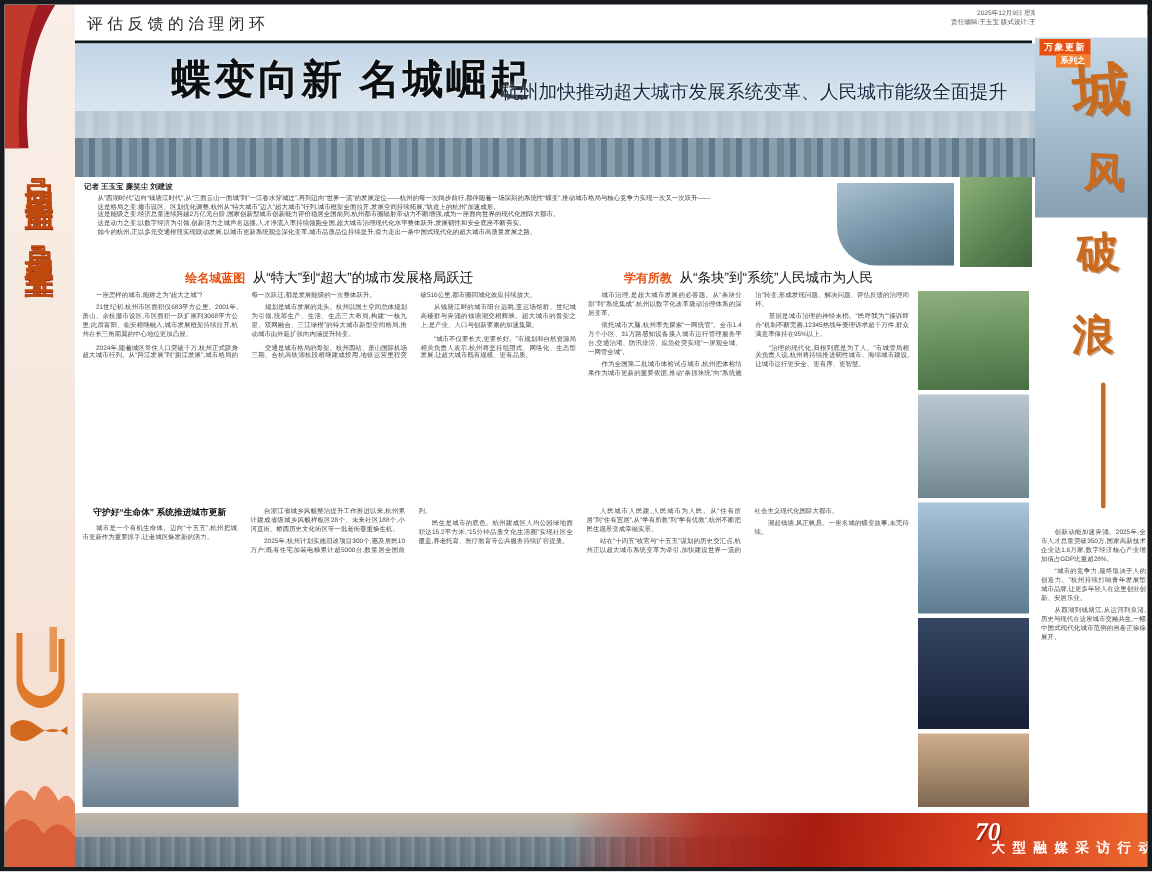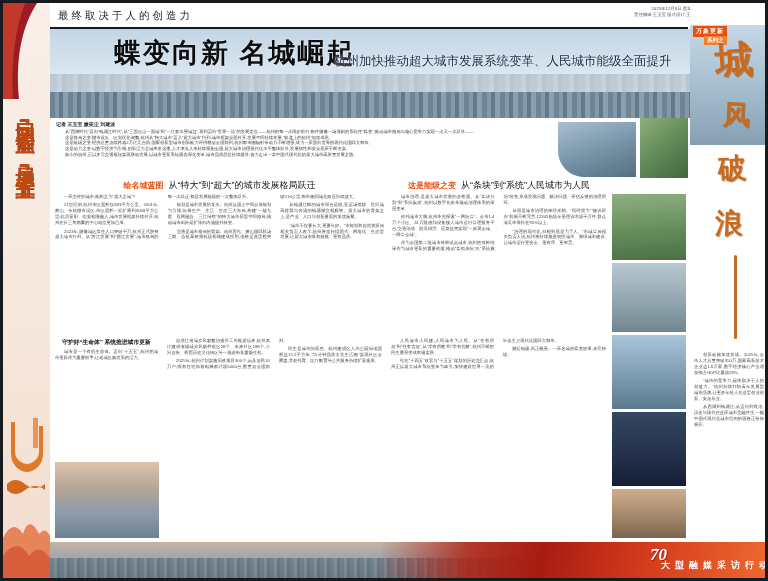--- a/index.html
+++ b/index.html
@@ -119,21 +119,21 @@
     <div class="left-title">回望『十四五』 展望『十五五』</div>
     <svg class="left-art" viewBox="0 0 47 160">
       <path d="M8,4 L12,4 L12,34 C12,42 20,46 24,46 C28,46 36,42 36,34 L36,8 L40,8 L40,36 C40,48 30,54 24,54 C18,54 8,48 8,36 Z" fill="#e07a2a"></path>
       <rect x="30" y="0" width="5" height="30" fill="#e8955a"></rect>
       <path d="M4,66 Q12,58 22,66 T42,66 L42,72 Q32,64 22,72 T4,72 Z" fill="#d2691e"></path>
       <path d="M0,160 L0,120 Q10,100 20,116 Q26,96 36,116 Q42,108 47,118 L47,160 Z" fill="#e8845a"></path>
       <path d="M0,160 L0,138 Q14,118 26,138 Q36,124 47,140 L47,160 Z" fill="#d95f3b"></path>
     </svg>
   </div>
 
-  <div class="kicker">最终取决于人的创造力</div>
+  <div class="kicker">评估反馈的治理闭环</div>
   <div class="head-rule"></div>
   <div class="meta-lines">
     <div>2025年12月9日 星期二</div>
     <div>责任编辑:王玉宝 版式设计:王 蕾</div>
   </div>
   <div class="page-box">7/10</div>
   <div class="paper-logo">
     <span>杭州日报</span>
     <span class="paper-sub">HANGZHOU DAILY</span>
   </div>
@@ -164,21 +164,21 @@
       <p>一座怎样的城市,能称之为“超大之城”?</p>
       <p>21世纪初,杭州市区面积仅683平方公里。2001年,萧山、余杭撤市设区,市区面积一跃扩展到3068平方公里;此后富阳、临安相继融入,城市发展框架持续拉开,杭州在长三角南翼的中心地位更加凸显。</p>
       <p>2024年,随着城区常住人口突破千万,杭州正式跻身超大城市行列。从“跨江发展”到“拥江发展”,城市格局的每一次跃迁,都是发展能级的一次整体跃升。</p>
       <p>规划是城市发展的龙头。杭州以国土空间总体规划为引领,统筹生产、生活、生态三大布局,构建“一核九星、双网融合、三江绿楔”的特大城市新型空间格局,推动城市由外延扩张向内涵提升转变。</p>
       <p>交通是城市格局的骨架。杭州西站、萧山国际机场三期、合杭高铁湖杭段相继建成投用,地铁运营里程突破516公里,都市圈同城化效应持续放大。</p>
       <p>从钱塘江畔的城市阳台远眺,亚运场馆群、世纪城高楼群与奔涌的钱塘潮交相辉映。超大城市的骨架之上,是产业、人口与创新要素的加速集聚。</p>
       <p>“城市不仅要长大,更要长好。”市规划和自然资源局相关负责人表示,杭州将坚持组团式、网络化、生态型发展,让超大城市既有规模、更有品质。</p>
     </div>
 
   <div class="sec-head" style="left:392px;top:179px;width:214px;">
-    <span class="sec-tag">这是能级之变</span>
+    <span class="sec-tag">学有所教</span>
     <span class="sec-title">从“条块”到“系统”人民城市为人民</span>
   </div>
   <div class="cols cols2" style="left:392px;top:194px;width:214px;height:140px;">
       <p>城市治理,是超大城市发展的必答题。从“条块分割”到“系统集成”,杭州以数字化改革撬动治理体系的深层变革。</p>
       <p>依托城市大脑,杭州率先探索“一网统管”。全市1.4万个小区、31万路感知设备接入城市运行管理服务平台,交通治堵、防汛排涝、应急处突实现“一屏观全城、一网管全城”。</p>
       <p>作为全国第二批城市体检试点城市,杭州把体检结果作为城市更新的重要依据,推动“条抓块统”向“系统施治”转变,形成发现问题、解决问题、评估反馈的治理闭环。</p>
       <p>基层是城市治理的神经末梢。“民呼我为”“接诉即办”机制不断完善,12345热线年受理诉求超千万件,群众满意率保持在95%以上。</p>
       <p>“治理的现代化,归根到底是为了人。”市城管局相关负责人说,杭州将持续推进韧性城市、海绵城市建设,让城市运行更安全、更有序、更智慧。</p>
     </div>
 

